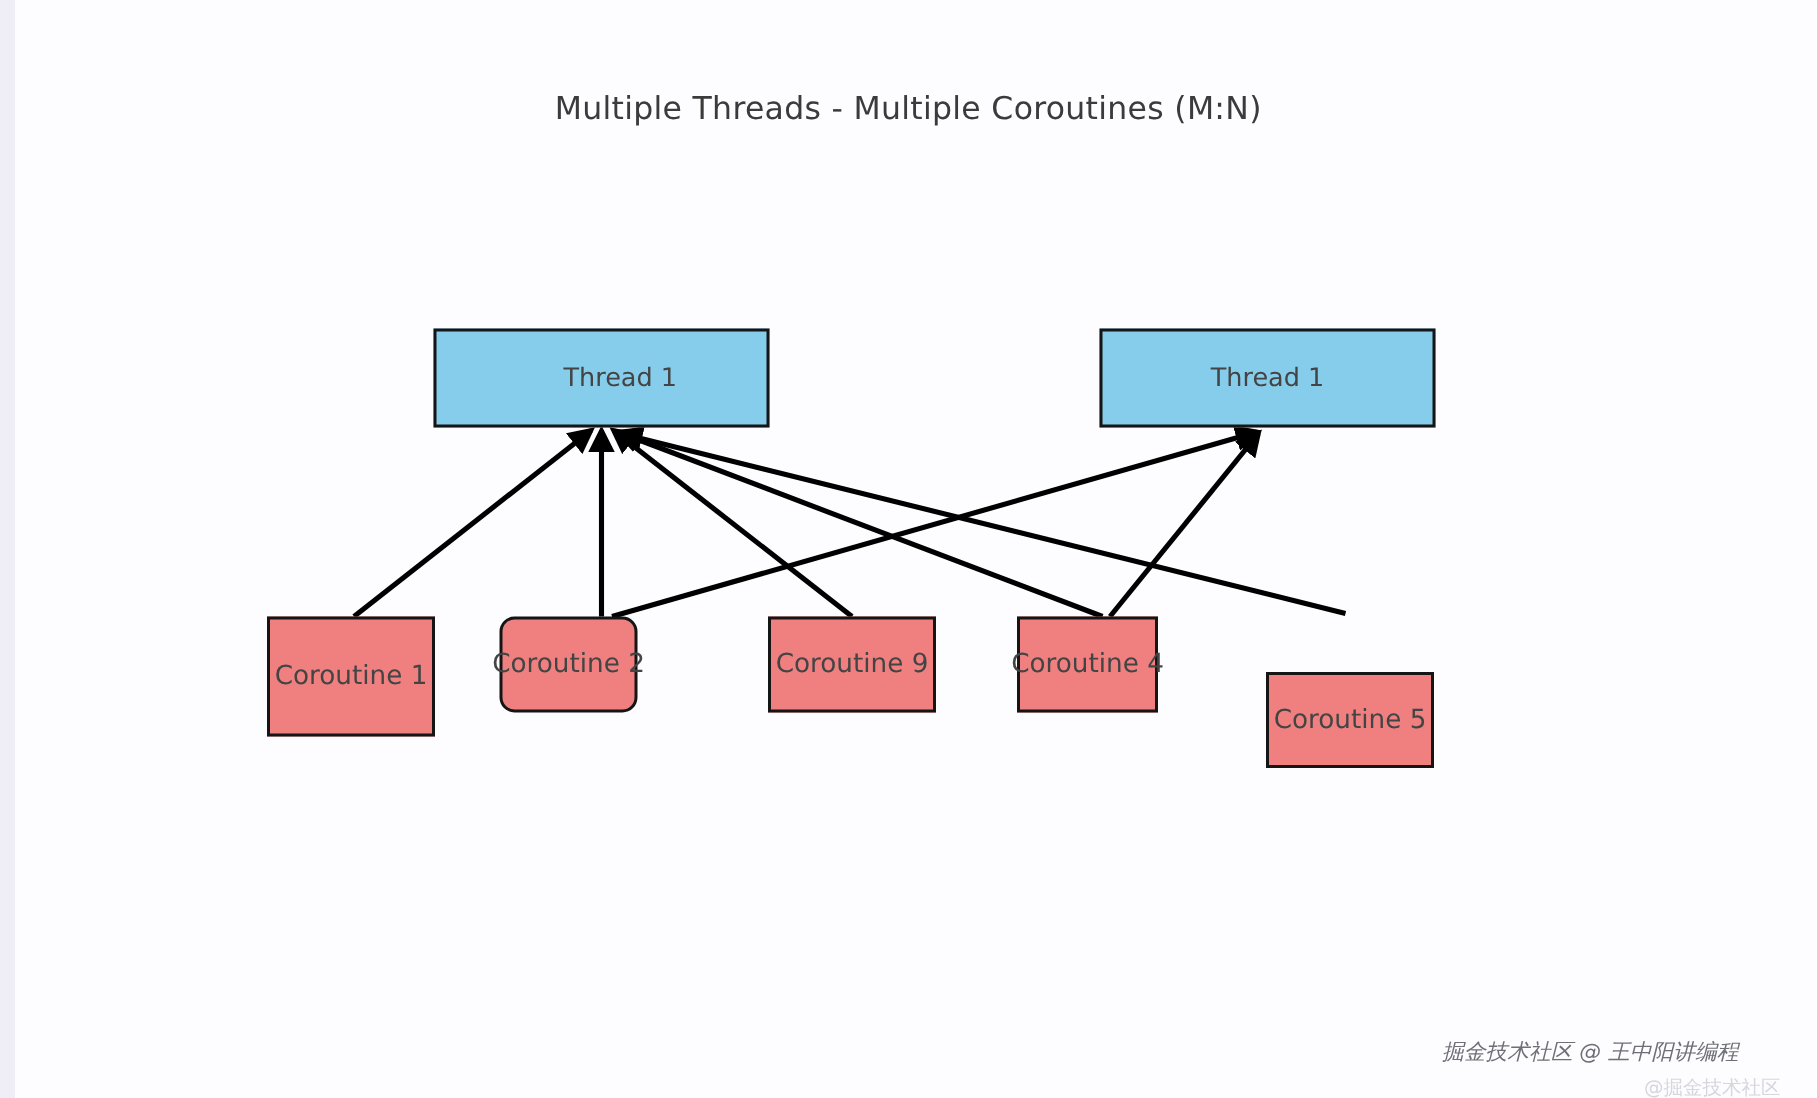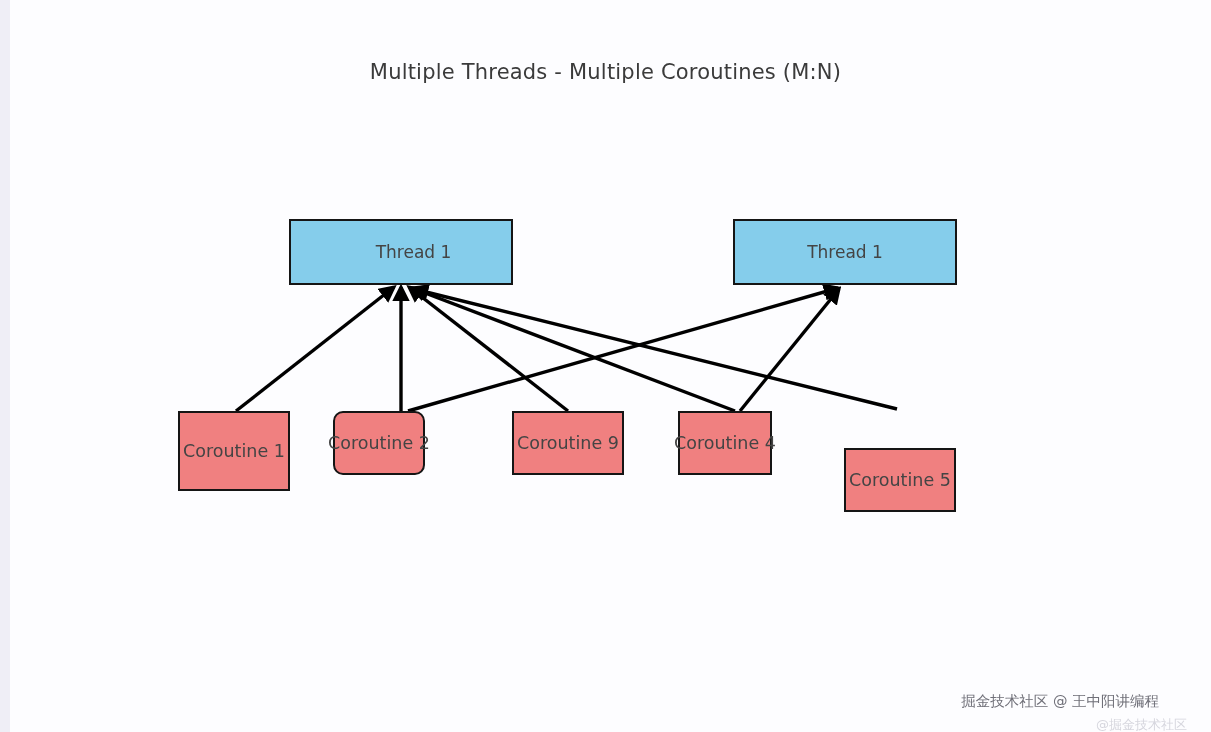--- a/index.html
+++ b/index.html
@@ -72,20 +72,21 @@
     left: 50%;
     transform: translateX(-50%);
   }
   #watermark-main {
     position: absolute;
     right: 52px;
     top: 692px;
     font-size: 14.5px;
     color: #6f6f78;
     white-space: nowrap;
+    font-style: italic;
   }
   #watermark-sub {
     position: absolute;
     right: 24px;
     top: 716px;
     font-size: 13px;
     color: #d6d6de;
     white-space: nowrap;
   }
 </style>

